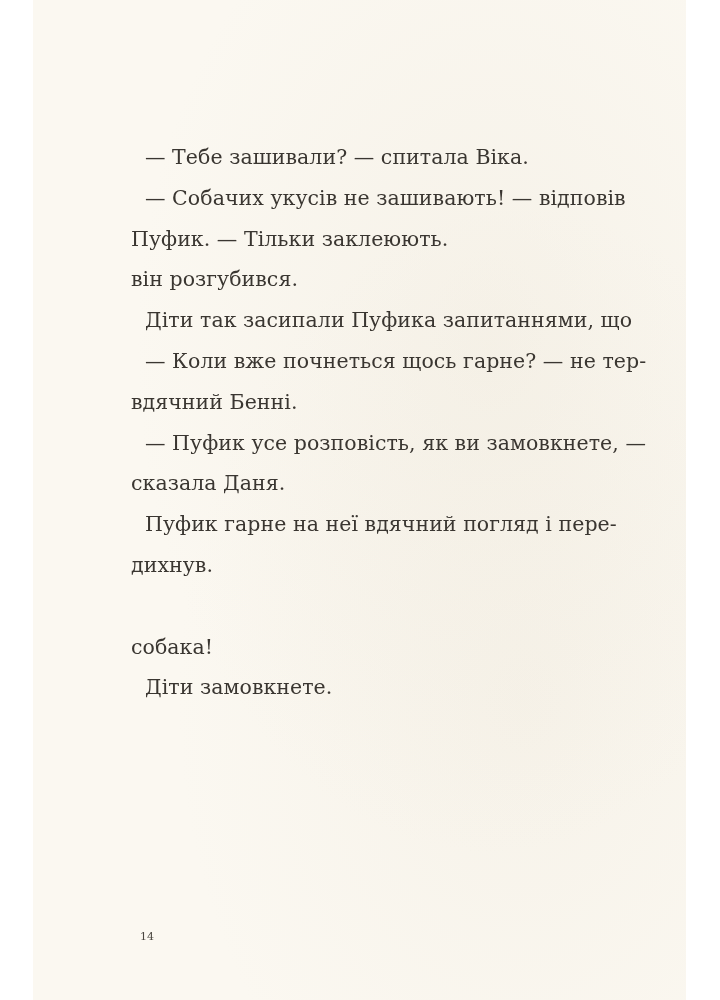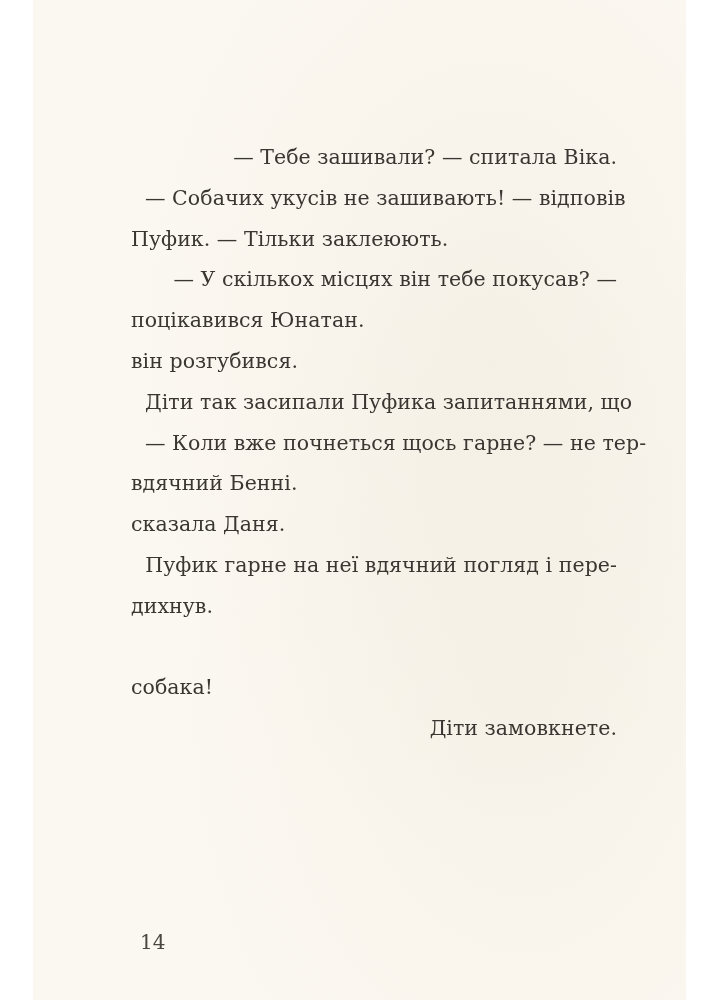--- a/index.html
+++ b/index.html
@@ -36,62 +36,58 @@
       margin: 0;
       text-indent: 14px;
       white-space: nowrap;
     }
     .line {
       display: block;
       height: 40.8px;
     }
     .line.first {
       padding-left: 14px;
-      text-align: right;
     }
     .page-number {
       position: absolute;
       left: 107px;
       top: 930px;
       font-family: "DejaVu Serif", "Liberation Serif", serif;
-      font-size: 20px;
+      font-size: 11px;
       color: #4a4640;
     }
   </style>
 </head>
 <body>
 
 <div class="page">
   <div class="text-block">
 
     <div class="para">
       <span class="line first">— Тебе зашивали? — спитала Віка.</span>
     </div>
 
     <div class="para">
       <span class="line first">— Собачих укусів не зашивають! — відповів</span>
       <span class="line">Пуфик. — Тільки заклеюють.</span>
     </div>
 
-    <div class="para">
-      <span class="line first">— У скількох місцях він тебе покусав? —</span>
-      <span class="line">поцікавився Юнатан.</span>
-    </div>
 
     <div class="para">
       <span class="line">він розгубився.</span>
       <span class="line first">Діти так засипали Пуфика запитаннями, що</span>
     </div>
 
     <div class="para">
       <span class="line first">— Коли вже почнеться щось гарне? — не тер-</span>
       <span class="line">вдячний Бенні.</span>
     </div>
 
     <div class="para">
+      <span class="line first">— Пуфик усе розповість, як ви замовкнете, —</span>
       <span class="line">сказала Даня.</span>
     </div>
 
     <div class="para">
       <span class="line first">Пуфик гарне на неї вдячний погляд і пере-</span>
       <span class="line">дихнув.</span>
     </div>
 
 
     <div class="para">

